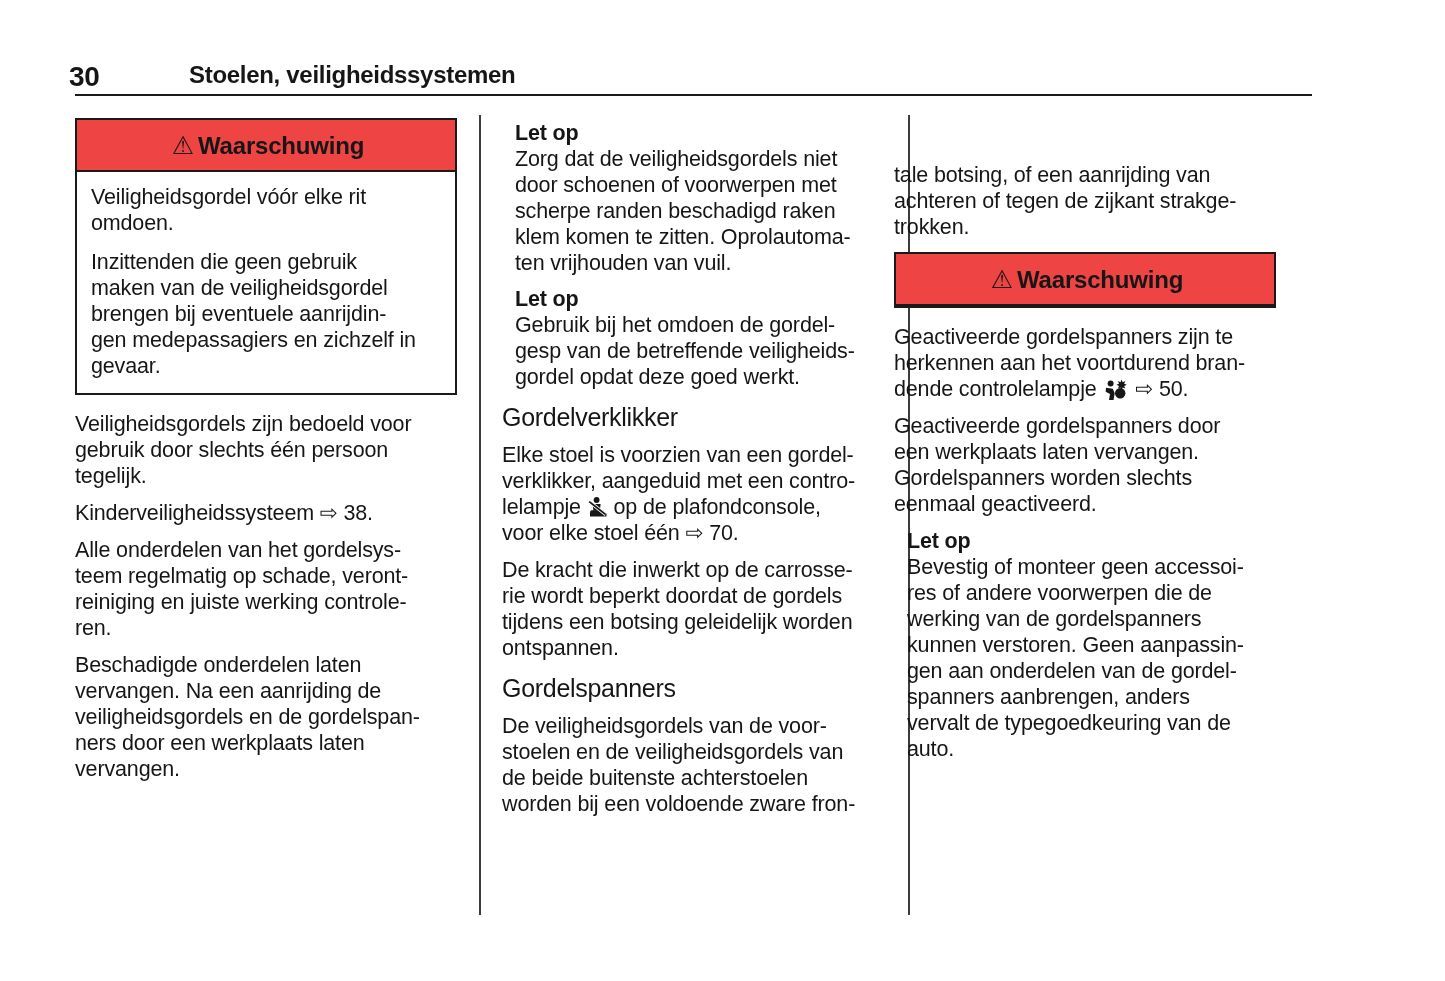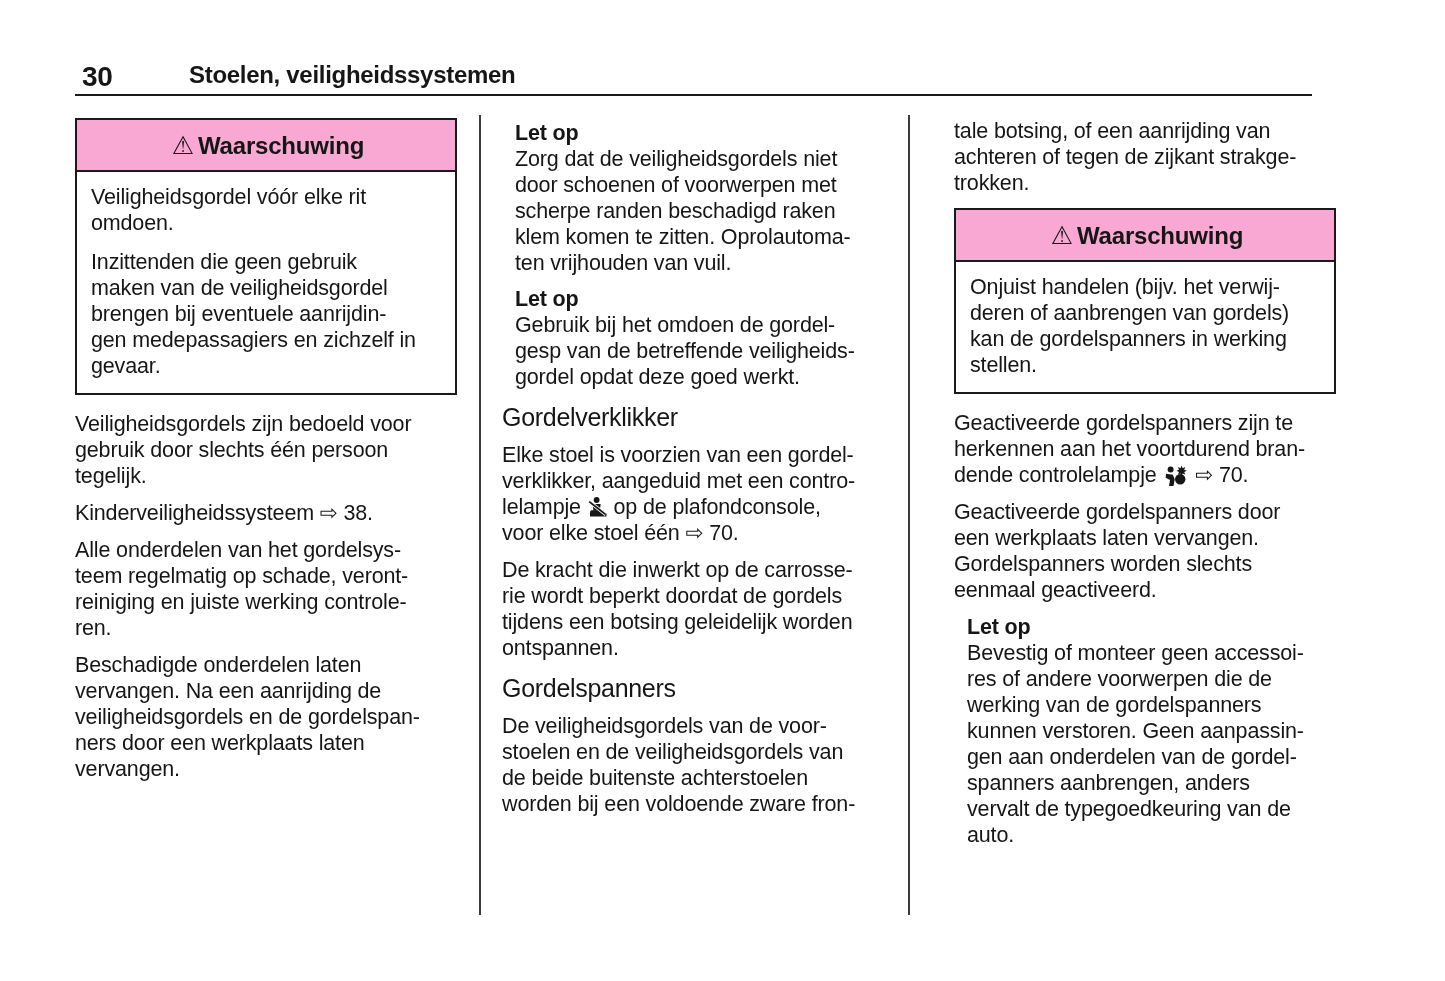--- a/index.html
+++ b/index.html
@@ -1,35 +1,35 @@
 <!DOCTYPE html>
 <html><head>
 <meta charset="utf-8">
 <style>
   html,body{margin:0;padding:0;background:#ffffff;}
   .page{
     position:relative;width:1445px;height:981px;background:#ffffff;
     font-family:"Liberation Sans",sans-serif;color:#161616;overflow:hidden;
   }
-  .page-number{position:absolute;left:82px;top:61px;font-size:28px;font-weight:700;letter-spacing:-0.3px;}
+  .page-number{position:absolute;left:69px;top:61px;font-size:28px;font-weight:700;letter-spacing:-0.3px;}
   .page-title{position:absolute;left:189px;top:61px;font-size:24px;font-weight:700;letter-spacing:-0.3px;}
   .header-rule{position:absolute;left:75px;top:94px;width:1237px;height:2px;background:#1a1a1a;}
   .vsep{position:absolute;top:115px;height:800px;width:2px;background:#3c3c3c;}
   .vsep1{left:479px;}
   .vsep2{left:908px;}
   .col{position:absolute;top:118px;font-size:21.5px;line-height:26px;letter-spacing:-0.15px;}
   .col1{left:75px;width:382px;}
   .col2{left:502px;width:388px;}
-  .col3{left:954px;width:382px;}
+  .col3{left:894px;width:382px;margin-top:44px;}
   .para{margin:0 0 11px 0;white-space:pre-line;}
   .warning-box{border:2px solid #1a1a1a;background:#ffffff;}
   .col1 .warning-box{margin:0 0 16px 0;}
   .col3 .warning-box{margin:12px 0 16px 0;}
   .warning-header{
-    background:#f9a8d4;border-bottom:2px solid #1a1a1a;text-align:center;
+    background:#ef4444;border-bottom:2px solid #1a1a1a;text-align:center;
     font-weight:700;font-size:24px;padding:12px 0 11px 4px;letter-spacing:-0.2px;
   }
   .warn-glyph{font-weight:400;font-size:25px;margin-right:4px;position:relative;top:0px;}
   .warning-body{padding:12px 14px 1px 14px;}
   .warning-body .para{margin-bottom:13px;}
   .note-label{font-weight:700;margin:10px 0 0 0;padding-left:13px;}
   .note-label.first{margin-top:2px;}
   .note-body{margin:0 0 10px 0;padding-left:13px;white-space:pre-line;}
   .section-heading{font-size:25px;font-weight:400;margin:14px 0 12px 0;letter-spacing:-0.3px;}
   .inline-icon{display:inline-block;vertical-align:-4px;margin:0 1px;}
@@ -118,38 +118,32 @@
 
   <div class="col col3">
     <p class="para">tale botsing, of een aanrijding van
 achteren of tegen de zijkant strakge-
 trokken.</p>
 
     <div class="warning-box">
       <div class="warning-header">
         <span class="warn-glyph">⚠</span><span>Waarschuwing</span>
       </div>
-      <div class="warning-body">
-        <p class="para">Onjuist handelen (bijv. het verwij-
-deren of aanbrengen van gordels)
-kan de gordelspanners in werking
-stellen.</p>
-      </div>
     </div>
 
     <p class="para"><span>Geactiveerde gordelspanners zijn te
 herkennen aan het voortdurend bran-
 dende controlelampje </span><span class="inline-icon"><svg width="25" height="21" viewBox="0 0 25 21">
             <g fill="currentColor">
               <circle cx="7.6" cy="4.6" r="3"></circle>
               <path d="M3 8.8 l6.8 1 1.9 4.4 -1.2 6.8 H6 l1-6 -4.3-2.2 z"></path>
               <circle cx="17.2" cy="14.2" r="5.2"></circle>
               <path d="M18.6 0.6 l1.1 2.6 2.6-1.1 -1.1 2.6 2.6 1.1 -2.6 1.1 1.1 2.6 -2.6-1.1 -1.1 2.6 -1.1-2.6 -2.6 1.1 1.1-2.6 -2.6-1.1 2.6-1.1 -1.1-2.6 2.6 1.1 z"></path>
             </g>
-          </svg></span><span> ⇨ 70.</span></p>
+          </svg></span><span> ⇨ 50.</span></p>
 
     <p class="para">Geactiveerde gordelspanners door
 een werkplaats laten vervangen.
 Gordelspanners worden slechts
 eenmaal geactiveerd.</p>
 
     <div class="note-label">Let op</div>
     <div class="note-body">Bevestig of monteer geen accessoi-
 res of andere voorwerpen die de
 werking van de gordelspanners

